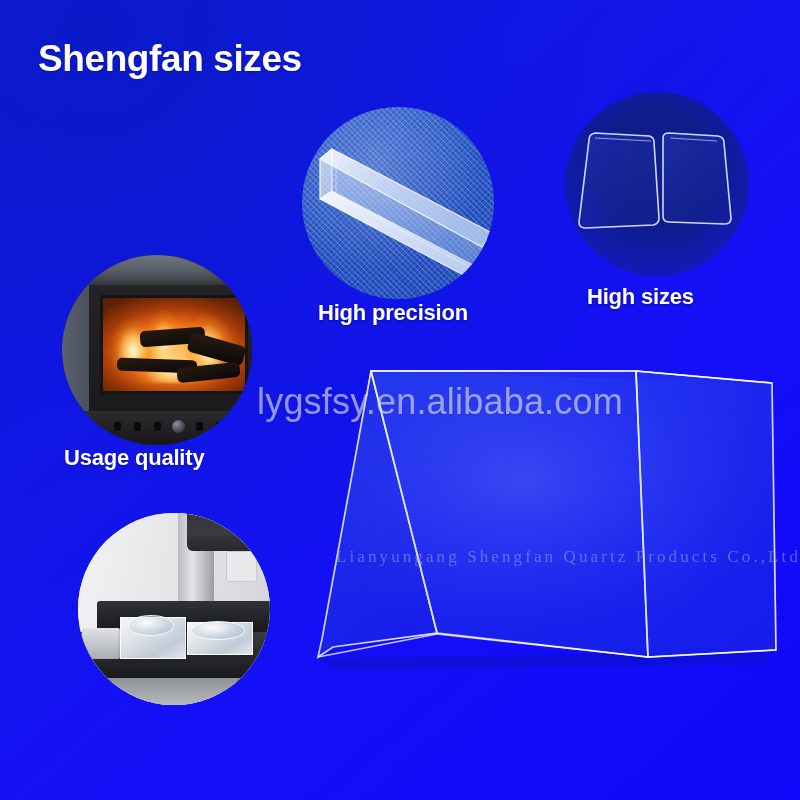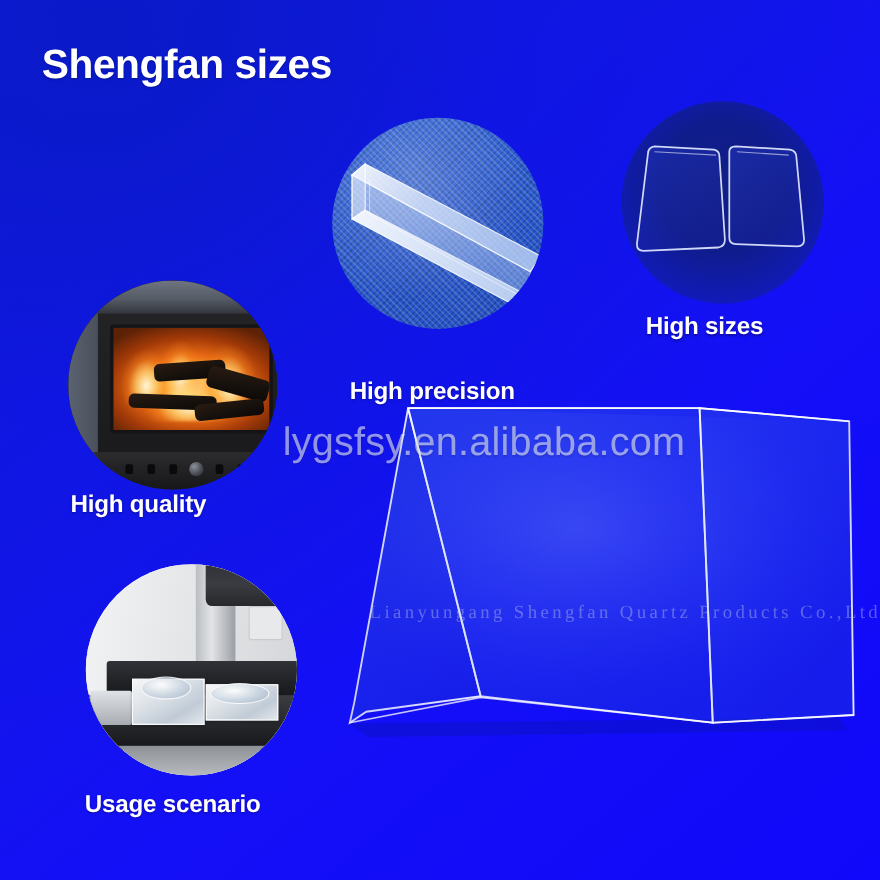--- a/index.html
+++ b/index.html
@@ -299,21 +299,21 @@
         </linearGradient>
       </defs>
 
       <path d="M 24 34 L 36 24 L 196 108 L 186 122 Z" fill="url(#barTop)" stroke="#ffffff" stroke-opacity="0.85" stroke-width="1.1"></path>
       <path d="M 24 34 L 24 74 L 186 160 L 186 122 Z" fill="url(#barFace)" stroke="#ffffff" stroke-opacity="0.55" stroke-width="1"></path>
       <path d="M 24 74 L 36 66 L 196 150 L 186 160 Z" fill="url(#barBottom)" stroke="#ffffff" stroke-opacity="0.7" stroke-width="1"></path>
       <path d="M 24 34 L 36 24 L 36 66 L 24 74 Z" fill="#eaf2ff" fill-opacity="0.35" stroke="#ffffff" stroke-opacity="0.8" stroke-width="1.1"></path>
       <path d="M 40 38 L 40 70 L 184 148" fill="none" stroke="#ffffff" stroke-opacity="0.45" stroke-width="1"></path>
     </svg>
   </div>
-  <div class="caption" style="left:318px; top:300px;margin-top:43px;">High precision</div>
+  <div class="caption" style="left:318px; top:300px;">High precision</div>
 
   <div class="circle" id="c-purity">
     <svg viewBox="0 0 184 184" width="184" height="184">
       <defs>
         <linearGradient id="pltFill" x1="0" y1="0" x2="0.5" y2="1">
           <stop offset="0%" stop-color="#2b3fd0" stop-opacity="0.40"></stop>
           <stop offset="100%" stop-color="#1a2496" stop-opacity="0.30"></stop>
         </linearGradient>
       </defs>
 
@@ -344,34 +344,33 @@
     </div>
     <div class="stove-base">
       <div class="vent" style="left:16%;  top:34%;"></div>
       <div class="vent" style="left:27%;  top:34%;"></div>
       <div class="vent" style="left:38%;  top:34%;"></div>
       <div class="vent" style="left:61%;  top:34%;"></div>
       <div class="vent" style="left:72%;  top:34%;"></div>
       <div class="knob" style="left:48%;  top:28%;"></div>
     </div>
   </div>
-  <div class="caption" style="left:64px; top:445px;">High quality</div>
+  <div class="caption" style="left:64px; top:445px;">Usage quality</div>
 
   <div class="circle" id="c-usage">
     <div class="lab-wall"></div>
     <div class="lab-outlet"></div>
     <div class="lab-column"></div>
     <div class="lab-head"></div>
     <div class="lab-stage"></div>
     <div class="lab-bench"></div>
     <div class="lab-clamp"></div>
 
     <div class="qblock" style="left:22%; top:54%; width:34%; height:22%;"></div>
     <div class="qlens" style="left:26%; top:53%; width:24%; height:11%;"></div>
 
     <div class="qblock" style="left:57%; top:57%; width:34%; height:17%;"></div>
     <div class="qlens" style="left:59%; top:56%; width:28%; height:10%;"></div>
 
     <div class="lab-floor"></div>
   </div>
-  <div class="caption" style="left:77px; top:718px;">Usage scenario</div>
 
 </div>
 
 </body></html>

